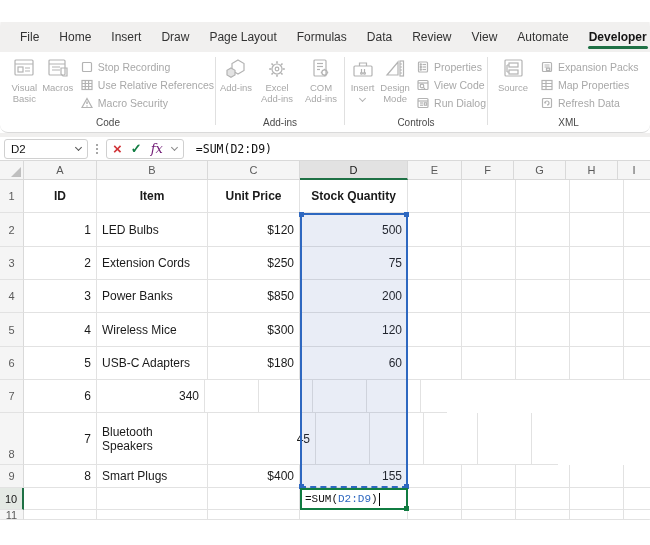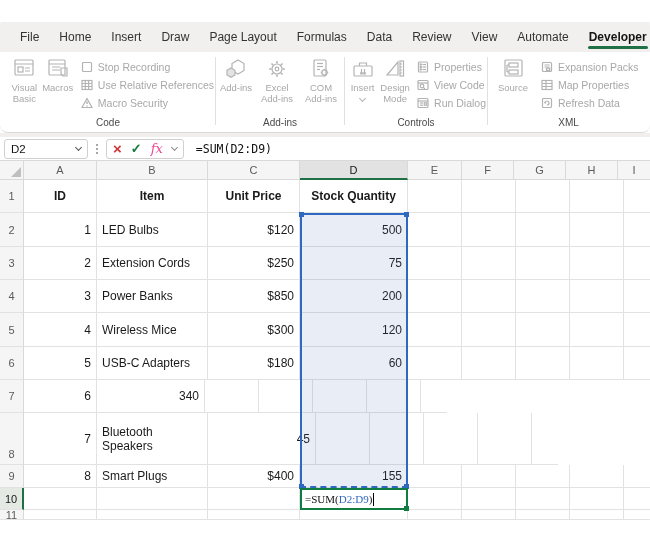--- a/index.html
+++ b/index.html
@@ -32,21 +32,21 @@
   
   .fbar-wrap { height:4px; background:#f0efee; }
   .fbar { height:24px; background:#fff; display:flex; align-items:center; border-bottom:1px solid #d9d9d9; }
   .namebox { width:84px; height:20px; margin-left:4px; border:1px solid #d0d0d0; border-radius:3px; display:flex; align-items:center; padding:0 6px; font-size:11.5px; color:#111; }
   .namebox .grow { flex:1; }
   .vdots { display:flex; flex-direction:column; gap:2px; margin:0 8px; }
   .vdots i { width:2px; height:2px; background:#8a8a8a; border-radius:50%; }
   .fxgroup { height:20px; border:1px solid #d0d0d0; border-radius:3px; display:flex; align-items:center; padding:0 6px; gap:9px; }
   .btn-cancel { color:#d13438; font-size:15px; line-height:1; font-weight:bold; }
   .btn-enter { color:#107c41; font-size:13px; line-height:1; font-weight:bold; }
-  .btn-fx { font-family:"DejaVu Serif", serif; font-style:italic; font-size:13px; color:#ec4899; }
+  .btn-fx { font-family:"DejaVu Serif", serif; font-style:italic; font-size:13px; color:#701a75; }
   .fbar-formula { margin-left:12px; font-family:"DejaVu Sans Mono", monospace; font-size:11.5px; color:#111; }
 
   
   .grid { position:relative; width:650px; height:359px; overflow:hidden; font-size:12px; color:#1a1a1a; }
   .hrow { display:flex; height:19px; }
   .h { background:#f5f5f5; border-right:1px solid #d9d9d9; border-bottom:1px solid #d9d9d9; color:#5a5a5a; font-size:11px; display:flex; align-items:center; justify-content:center; }
   .corner { width:24px; position:relative; }
   .corner-tri { position:absolute; right:2px; bottom:2px; width:0; height:0; border-left:10px solid transparent; border-bottom:10px solid #bfbfbf; }
   .h.active-col { background:#e2e2e2; border-bottom:2px solid #1f7145; color:#161616; }
   .row { display:flex; }
@@ -62,21 +62,21 @@
 
   
   .sel-overlay { position:absolute; left:300px; top:52px; width:108px; height:275px; background:rgba(82,113,189,0.13);
                  border-left:2px solid #2e68c0; border-right:2px solid #2e68c0; border-top:2px solid #2e68c0; border-bottom:2px dashed #2e68c0; pointer-events:none; }
   .handle { position:absolute; width:5px; height:5px; background:#2e68c0; }
   .h-tl { left:-3px; top:-3px; } .h-tr { right:-3px; top:-3px; }
   .h-bl { left:-3px; bottom:-3px; } .h-br { right:-3px; bottom:-3px; }
 
   
   .edit-cell { position:absolute; left:300px; top:327px; width:108px; height:22px; background:#fff; border:2px solid #107c41;
-               display:flex; align-items:center; padding-left:3px; font-family:Liberation Serif, serif; font-size:11px; color:#111; }
+               display:flex; align-items:center; padding-left:3px; font-family:Liberation Mono, monospace; font-size:11px; color:#111; }
   .edit-cell .range-ref { color:#2e68c0; }
   .caret { width:1px; height:13px; background:#000; margin-left:1px; }
   .edit-handle { position:absolute; right:-3px; bottom:-3px; width:5px; height:5px; background:#107c41; }
 </style>
 </head>
 <body>
 
 <div class="app">
 
   <div class="titlebar-space"></div>

